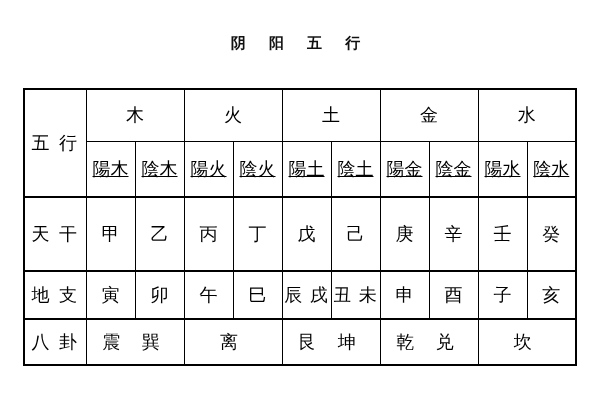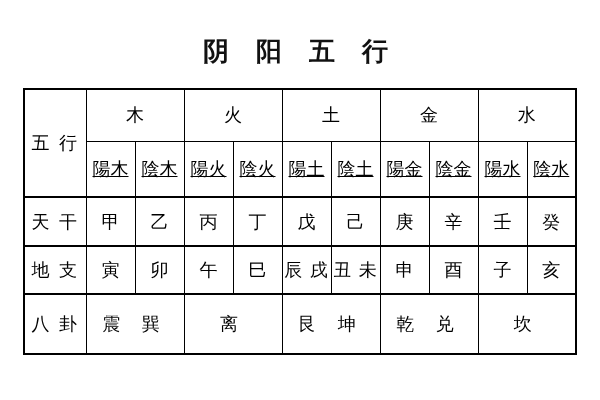--- a/index.html
+++ b/index.html
@@ -9,21 +9,21 @@
     position:relative;
     font-family:"DejaVu Serif", serif;
     color:#000;
   }
   .title {
     position:absolute;
     top:34px; left:0; width:600px;
     text-align:center;
     font-family:"DejaVu Sans", sans-serif;
     font-weight:bold;
-    font-size:26px;
+    font-size:15px;
     letter-spacing:9px;
     color:#111;
     white-space:nowrap;
   }
   table.grid {
     position:absolute;
     left:23px; top:88px;
     border-collapse:collapse;
     table-layout:fixed;
     border:2px solid #000;
@@ -34,23 +34,23 @@
     vertical-align:middle;
     padding:0;
     font-size:18px;
     white-space:nowrap;
     overflow:hidden;
   }
   col.c-label { width:62px; }
   col.c-data  { width:49px; }
   tr.r1 { height:52px; }
   tr.r2 { height:56px;text-decoration:underline; }
-  tr.r3 { height:49px; }
+  tr.r3 { height:74px; }
   tr.r4 { height:48px; }
-  tr.r5 { height:60px;padding-left:12px; }
+  tr.r5 { height:46px;padding-left:12px; }
   td.group-start { border-left-width:2px; }
   tr.major-top td { border-top-width:2px; }
   td.rowlabel { font-size:18px; letter-spacing:2px; }
   td.element { font-size:19px; }
   td.sub { font-size:16px; }
   td.pair { font-size:17px; letter-spacing:1px;margin-left:28px; }
   td.trigram { font-size:18px; letter-spacing:8px; }
 </style>
 </head>
 <body>

